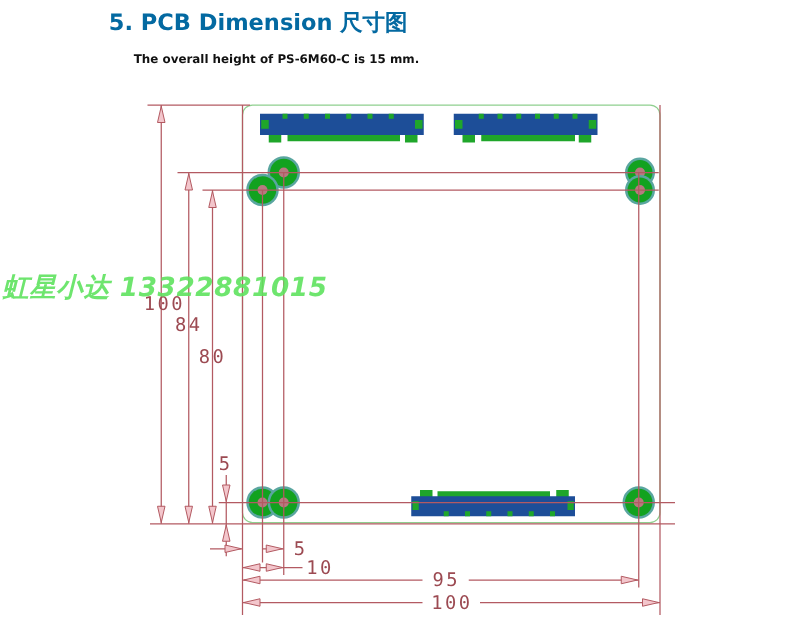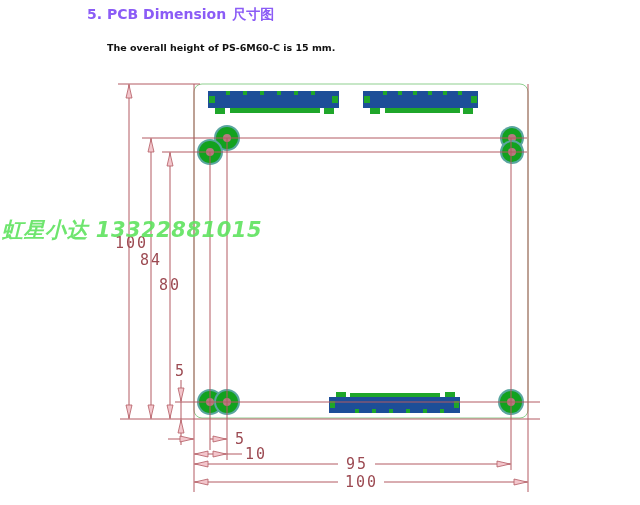--- a/index.html
+++ b/index.html
@@ -1,17 +1,17 @@
 <!DOCTYPE html>
 <html><head>
 <meta charset="utf-8">
 <style>
   html, body { margin:0; padding:0; background:#ffffff; }
   body { width:640px; height:505px; position:relative; overflow:hidden; font-family:"DejaVu Sans", sans-serif; }
-  .title { position:absolute; left:87px; top:6px; font-size:14px; font-weight:bold; color:#8b5cf6; white-space:nowrap; font-family:"DejaVu Sans", sans-serif; }
+  .title { position:absolute; left:87px; top:6px; font-size:18px; font-weight:bold; color:#0369a1; white-space:nowrap; font-family:"DejaVu Sans", sans-serif; }
   .title .cn { margin-left:6px; }
   .subtitle { position:absolute; left:107px; top:42px; font-size:9.5px; font-weight:bold; color:#111; white-space:nowrap; font-family:"DejaVu Sans", sans-serif;text-align:right; }
   svg { position:absolute; left:0; top:0; }
   .dim { stroke:#b35a62; stroke-width:1; fill:none; }
   .arrow { fill:#f3c6cc; stroke:#b35a62; stroke-width:0.8; }
   .dimtext { fill:#9c4a52; font-family:"DejaVu Sans Mono", monospace; font-size:15px; letter-spacing:2px; }
   .board { stroke:#8fcf8f; stroke-width:1; fill:none; }
   .conn-body { fill:#1d4e98; }
   .conn-pad { fill:#1fa62a; }
   .hole-outer { fill:#5aa6a0; }

